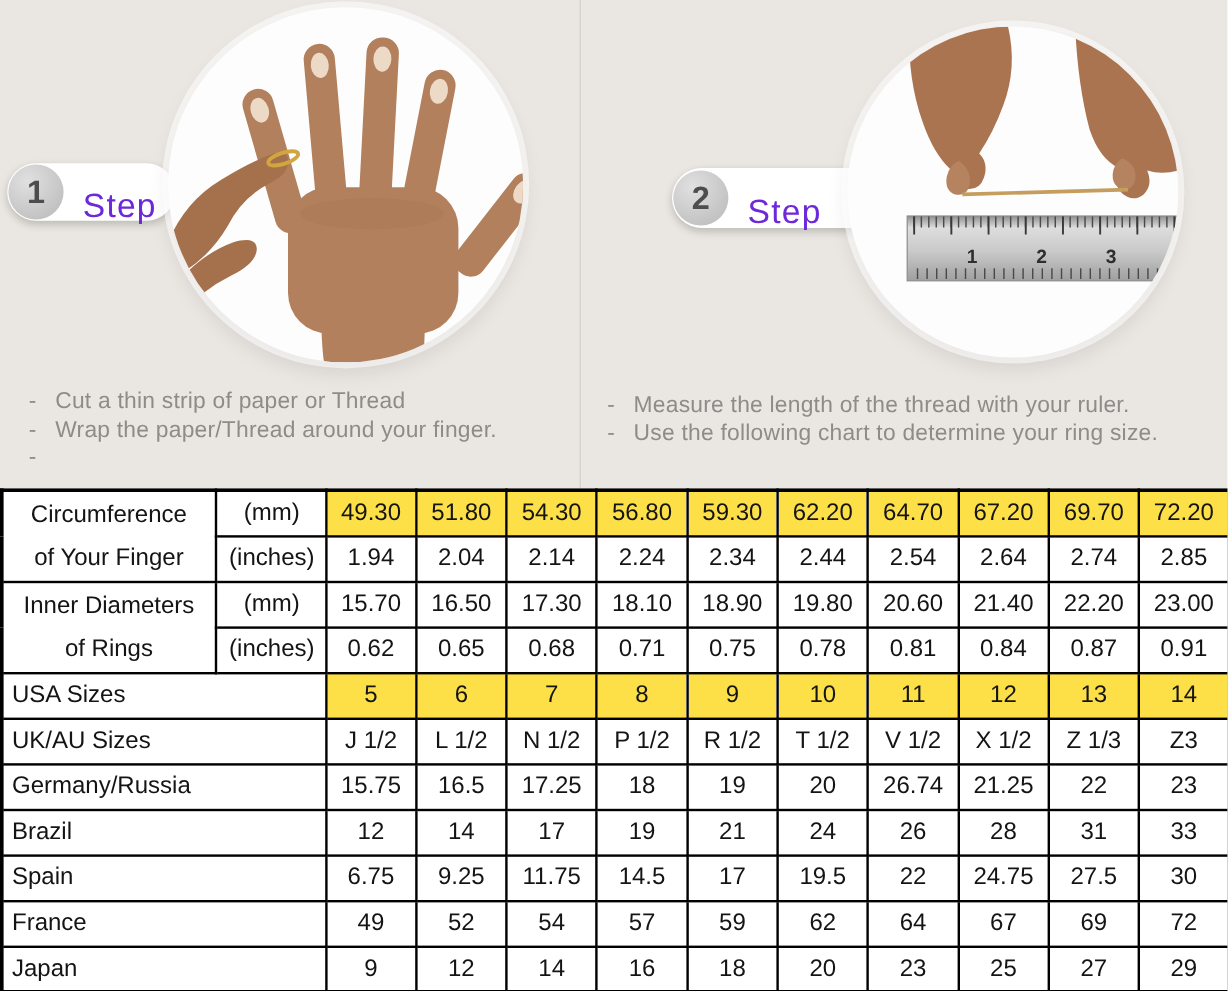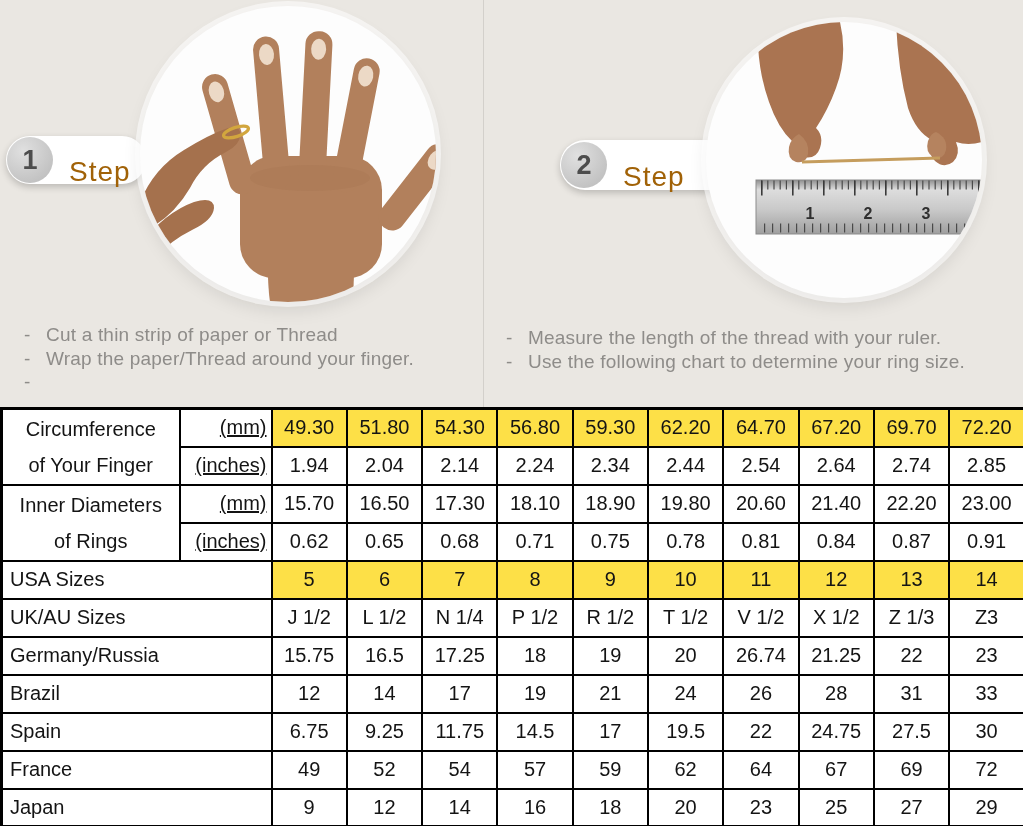--- a/index.html
+++ b/index.html
@@ -27,40 +27,40 @@
     box-shadow:0 3px 7px rgba(0,0,0,.20);
   }
   .badge-1 { left:6px;   top:136px; width:140px; height:48px; }
   .badge-2 { left:560px; top:140px; width:208px; height:50px; }
   .badge-circle {
     flex:0 0 auto; width:46px; height:46px; margin:1px; border-radius:50%;
     background:radial-gradient(circle at 35% 30%, #e0e0e0, #b8b8b8);
     display:flex; align-items:center; justify-content:center;
     font-size:27px; font-weight:bold; color:#4d4d4d;
   }
-  .badge-label { margin-left:15px; font-size:28px; color:#a16207; letter-spacing:1px;margin-top:24px; }
+  .badge-label { margin-left:15px; font-size:28px; color:#6d28d9; letter-spacing:1px;margin-top:24px; }
 
   .instructions { position:absolute; margin:0; padding:0; list-style:none;
     font-size:19px; color:#8e8c89; line-height:23.5px; letter-spacing:.2px; }
   .instr-1 { left:20px;  top:323px; width:460px; }
   .instr-2 { left:502px; top:326px; width:515px; }
   .instructions li { display:flex; }
   .instructions .dash { flex:0 0 22px; padding-left:4px; }
 
   
   .size-table {
     position:absolute; left:0; top:407px; width:1023px; height:419px;
     border-collapse:collapse; background:#ffffff; table-layout:fixed;
     font-size:20px; color:#141414; border:3px solid #000;
   }
   .size-table tr { height:38px; }
   .size-table td { border:2px solid #000; padding:0 4px; text-align:center; overflow:hidden; }
   .size-table td.label-merged { text-align:center; white-space:pre-line; line-height:36px; }
   .size-table td.label-left { text-align:left; padding-left:7px; }
-  .size-table td.unit-cell { text-align:right; padding-left:6px;text-decoration:underline; }
+  .size-table td.unit-cell { text-align:center; padding-left:6px; }
   .size-table td.shaded { background:#fde047; }
 </style>
 </head>
 <body>
 
 <div class="page">
 
   <div class="top-section">
     <div class="divider"></div>
 
@@ -249,21 +249,21 @@
           <td class="data-cell shaded">10</td>
           <td class="data-cell shaded">11</td>
           <td class="data-cell shaded">12</td>
           <td class="data-cell shaded">13</td>
           <td class="data-cell shaded">14</td>
         </tr>
         <tr>
           <td colspan="2" class="label-left">UK/AU Sizes</td>
           <td class="data-cell">J 1/2</td>
           <td class="data-cell">L 1/2</td>
-          <td class="data-cell">N 1/4</td>
+          <td class="data-cell">N 1/2</td>
           <td class="data-cell">P 1/2</td>
           <td class="data-cell">R 1/2</td>
           <td class="data-cell">T 1/2</td>
           <td class="data-cell">V 1/2</td>
           <td class="data-cell">X 1/2</td>
           <td class="data-cell">Z 1/3</td>
           <td class="data-cell">Z3</td>
         </tr>
         <tr>
           <td colspan="2" class="label-left">Germany/Russia</td>

